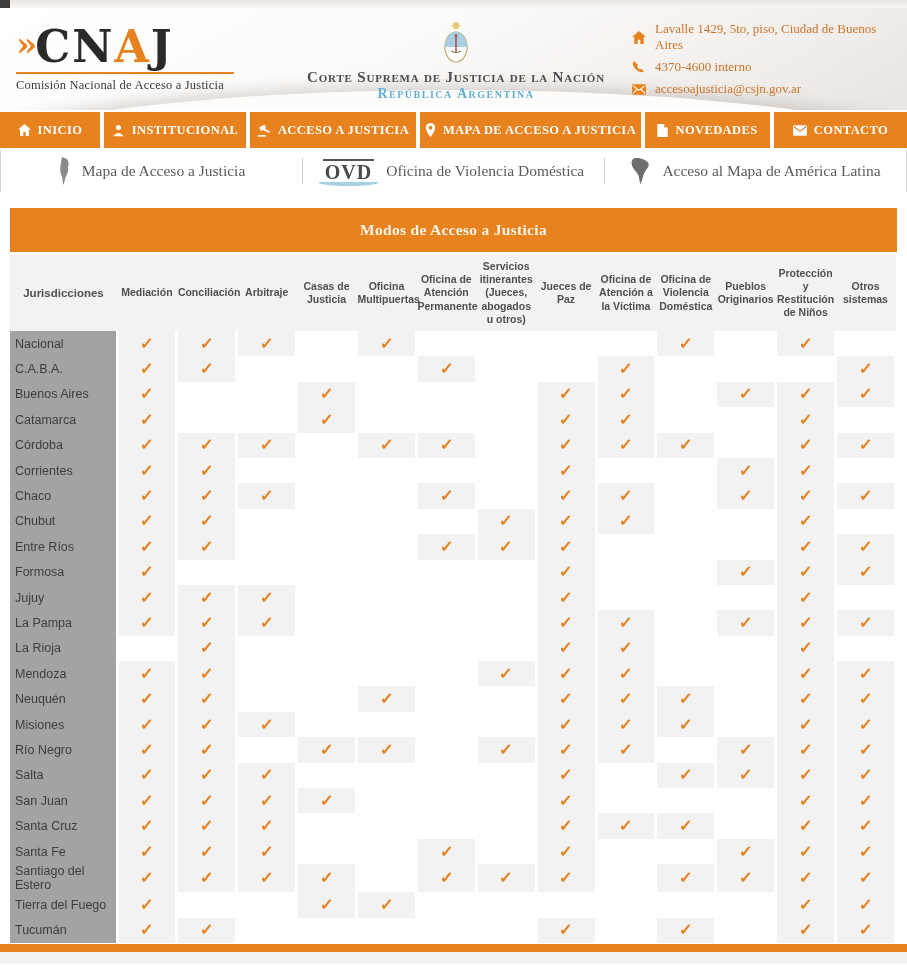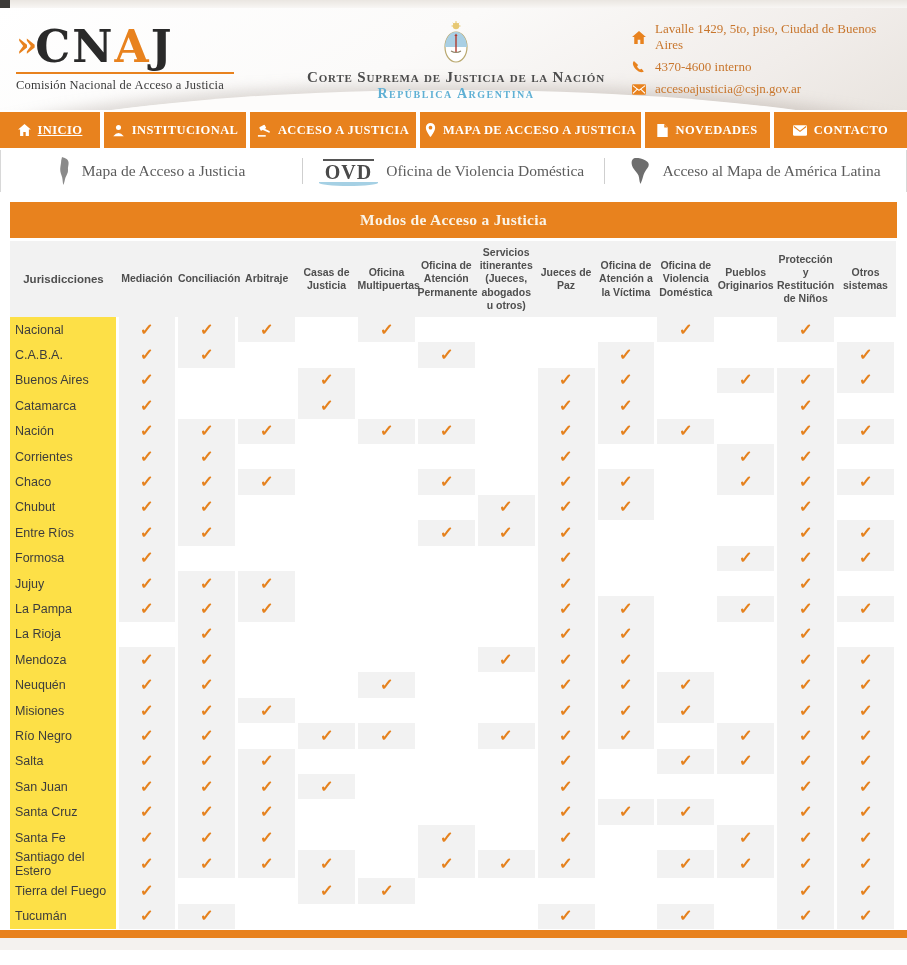--- a/index.html
+++ b/index.html
@@ -32,46 +32,46 @@
     font-size:14px; color:#5fb0d4; letter-spacing:1.5px; margin-top:0; }
 
   .contact { width:275px; padding-right:10px; font-family:"Liberation Serif",serif; }
   .contact-row { display:flex; align-items:center; gap:9px; margin:6px 0; color:#c8762d; font-size:13px; }
   .contact-row svg { flex:0 0 auto; }
 
   
   .nav { display:flex; gap:4px; margin-top:2px; height:36px; }
   .nav-item { background:#e8821e; color:#fff; display:flex; align-items:center; justify-content:center; gap:7px;
     font-family:"Liberation Serif",serif; font-weight:bold; font-size:12.5px; letter-spacing:.4px; cursor:pointer; }
-  .ni-0{flex:0 0 100px;text-decoration:underline;} .ni-1{flex:0 0 142px;} .ni-2{flex:0 0 166px;} .ni-3{flex:0 0 221px;} .ni-4{flex:0 0 125px;} .ni-5{flex:1;}
+  .ni-0{flex:0 0 100px;} .ni-1{flex:0 0 142px;} .ni-2{flex:0 0 166px;} .ni-3{flex:0 0 221px;} .ni-4{flex:0 0 125px;} .ni-5{flex:1;}
 
   
   .subnav { display:flex; align-items:center; height:42px; margin-top:2px;
     border-left:1px solid #d8d8d8; border-right:1px solid #d8d8d8; }
   .subnav-item { flex:1; display:flex; align-items:center; justify-content:center; gap:12px;
     height:26px; cursor:pointer; border-right:1px solid #cfcfcf; }
   .subnav-item:last-child { border-right:none; }
   .subnav-label { font-family:"Liberation Serif",serif; font-size:15.5px; color:#5c5c5c; }
   .ovd-mark { font-family:Liberation Serif, serif; font-weight:bold; font-size:20px; color:#4a4a4a;
     letter-spacing:1px; border-top:2px solid #555; position:relative; padding:0 2px; }
   .ovd-mark::after { content:""; position:absolute; left:-4px; right:-4px; bottom:-2px; height:4px;
     background:#8ec4dd; border-radius:0 0 60% 60% / 0 0 100% 100%; opacity:.8; }
 
   
-  .titlebar { margin:10px 10px 3px 10px; height:36px; background:#e8821e; display:flex; align-items:center; justify-content:center;
+  .titlebar { margin:16px 10px 3px 10px; height:44px; background:#e8821e; display:flex; align-items:center; justify-content:center;
     font-family:"Liberation Serif",serif; font-weight:bold; font-size:15.5px; color:#faf4e8; letter-spacing:.3px; }
 
   
   .tablewrap { margin:0 10px; }
   table { width:887px; table-layout:fixed; border-collapse:collapse; }
   col.c-label { width:107px; }
   thead th { background:#f2f2f2; height:76px; vertical-align:middle; text-align:center;
     font-size:10.5px; font-weight:bold; color:#4f4f4f; line-height:1.25; padding:2px 1px; }
   thead th.h-label { text-align:center; font-size:11.5px; }
-  tbody th { text-align:left; font-weight:normal; font-size:12.5px; color:#3d3d3d; padding-left:5px; background:#fde047; }
+  tbody th { text-align:left; font-weight:normal; font-size:12.5px; color:#3d3d3d; padding-left:5px; background:#a3a3a3; }
   tbody tr { height:25.4px; }
   tbody td { text-align:center; vertical-align:middle; border-left:3px solid #fff; border-right:3px solid #fff; }
   tbody td.checked { background:#f2f2f2; }
   .check { color:#e5821f; font-weight:bold; font-size:16px; line-height:1;
     display:inline-block; transform:scaleX(1.05); }
 
   
   .footerbar { margin-top:1px; height:8px; background:#e8821e; }
   .footerpad { height:12px; background:#f4f2ef; }
 </style>
@@ -299,21 +299,21 @@
           <td></td>
           <td></td>
           <td class="checked"><span class="check">✓</span></td>
           <td class="checked"><span class="check">✓</span></td>
           <td></td>
           <td></td>
           <td class="checked"><span class="check">✓</span></td>
           <td></td>
         </tr>
         <tr>
-          <th>Nación</th>
+          <th>Córdoba</th>
           <td class="checked"><span class="check">✓</span></td>
           <td class="checked"><span class="check">✓</span></td>
           <td class="checked"><span class="check">✓</span></td>
           <td></td>
           <td class="checked"><span class="check">✓</span></td>
           <td class="checked"><span class="check">✓</span></td>
           <td></td>
           <td class="checked"><span class="check">✓</span></td>
           <td class="checked"><span class="check">✓</span></td>
           <td class="checked"><span class="check">✓</span></td>

